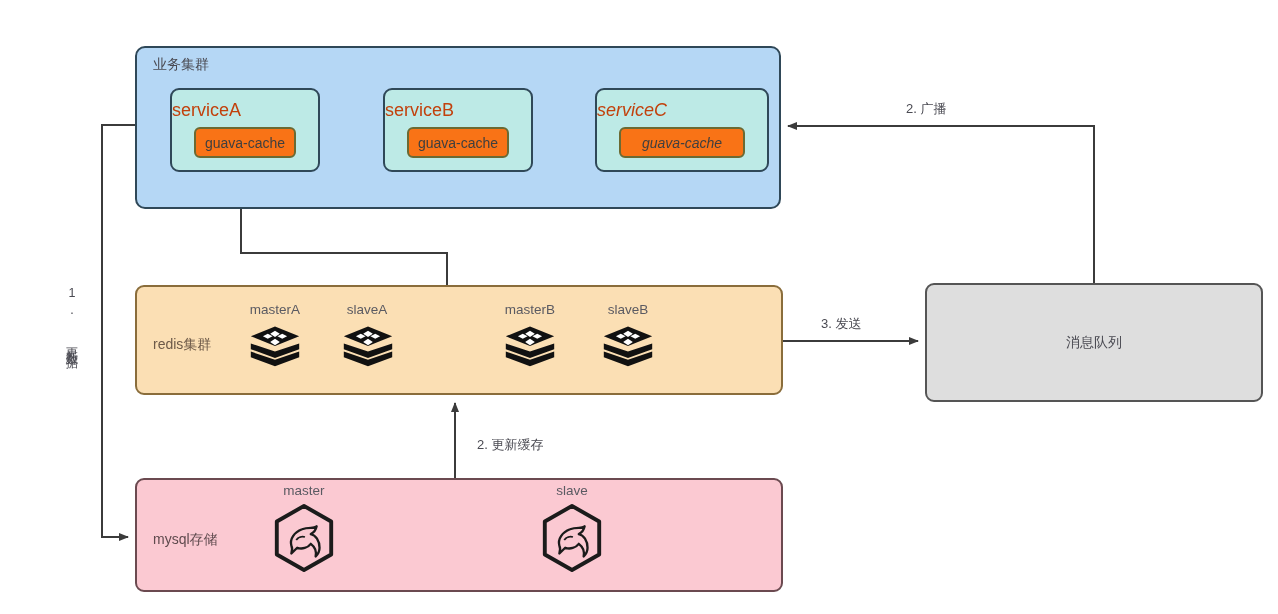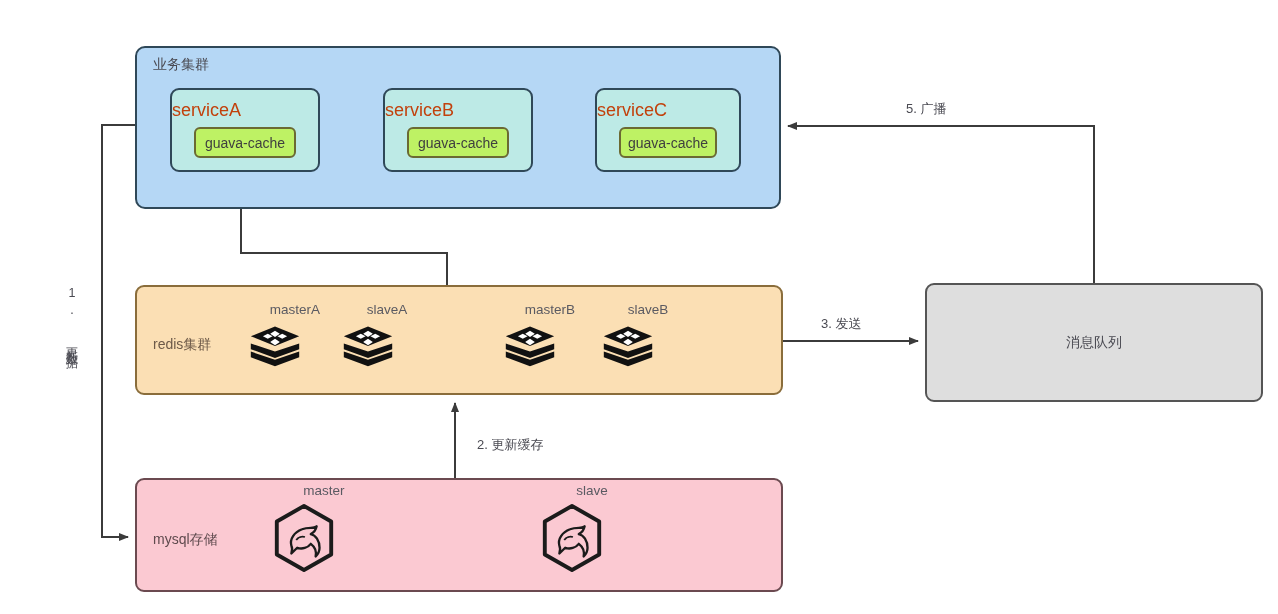--- a/index.html
+++ b/index.html
@@ -27,35 +27,35 @@
     position:absolute;box-sizing:border-box;
     background:#bdeae6;border:2px solid #2f4858;border-radius:9px;
     top:88px;height:84px;
   }
   .service .svc-name{
     position:absolute;left:0;right:0;top:10px;text-align:left;
     font-size:18px;color:#c2410c;
   }
   .cache{
     position:absolute;left:22px;right:22px;top:37px;height:31px;
-    background:#bef264;border:2px solid #6b6a33;border-radius:6px;
+    background:#f97316;border:2px solid #6b6a33;border-radius:6px;
     display:flex;align-items:center;justify-content:center;
     font-size:14px;color:#3f3f3f;box-sizing:border-box;
   }
   #service-a{left:155px;width:150px;}
   #service-b{left:368px;width:150px;}
-  #service-c{left:580px;width:146px;}
+  #service-c{left:580px;width:174px;font-style:italic;}
 
   
   #cluster-redis{
     left:120px;top:285px;width:648px;height:110px;
     background:#fbdfb4;border:2px solid #8a6d3b;border-radius:9px;
   }
   #redis-title{left:138px;top:336px;font-size:14px;color:#6d5a49;}
-  .node-label{position:absolute;font-size:13.5px;color:#5a5a62;text-align:center;margin-left:20px;}
+  .node-label{position:absolute;font-size:13.5px;color:#5a5a62;text-align:center;}
   .redis-icon{position:absolute;width:52px;height:50px;}
   .mysql-icon{position:absolute;width:68px;height:70px;}
 
   
   #cluster-mysql{
     left:120px;top:478px;width:648px;height:114px;
     background:#fbc9d2;border:2px solid #6b4a50;border-radius:9px;
   }
   #mysql-title{left:138px;top:531px;font-size:14px;color:#5f4a4e;}
 
@@ -214,15 +214,15 @@
     <path d="M22 44 C20 37 25 30 33 27 C40 24 45 27 48 24 C47 29 44 31 42 32 C47 33 51 39 51 46 C51 50 49 53 47 55 C48 50 46 45 42 42 C39 46 33 48 28 46 C26 48 24 50 22 52 C23 49 23 46 22 44 Z" fill="none" stroke="#1b1b1b" stroke-width="2.4" stroke-linejoin="round"></path>
     <path d="M27 38 C29 35 33 34 36 35" fill="none" stroke="#1b1b1b" stroke-width="1.8"></path>
   </svg>
 
   <div class="box" id="cluster-mq"></div>
   <div class="lbl" id="mq-title">消息队列</div>
 
   <div class="arrow-label" id="label-1">1. 更新数据</div>
   <div class="arrow-label" id="label-2">2. 更新缓存</div>
   <div class="arrow-label" id="label-3">3. 发送</div>
-  <div class="arrow-label" id="label-4">5. 广播</div>
+  <div class="arrow-label" id="label-4">2. 广播</div>
 
 </div>
 
 </body></html>

